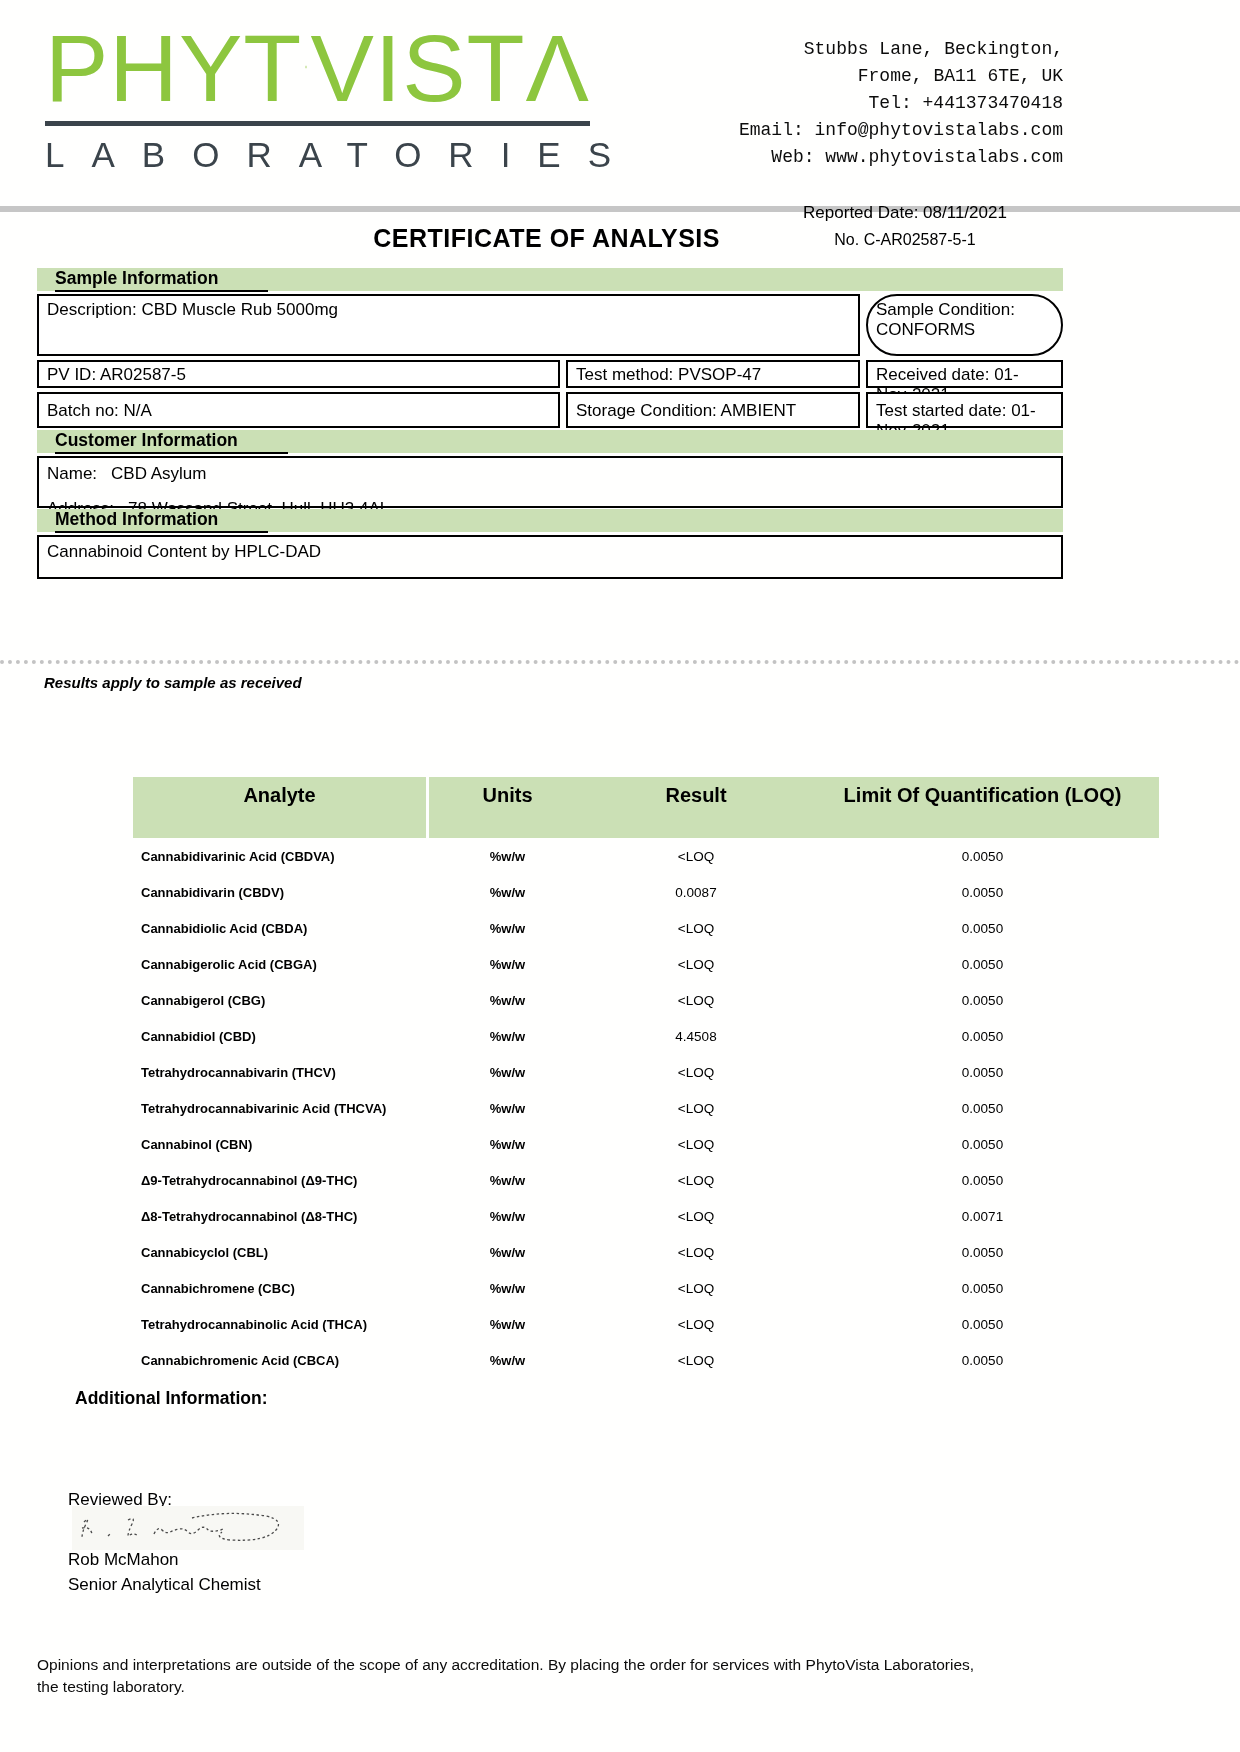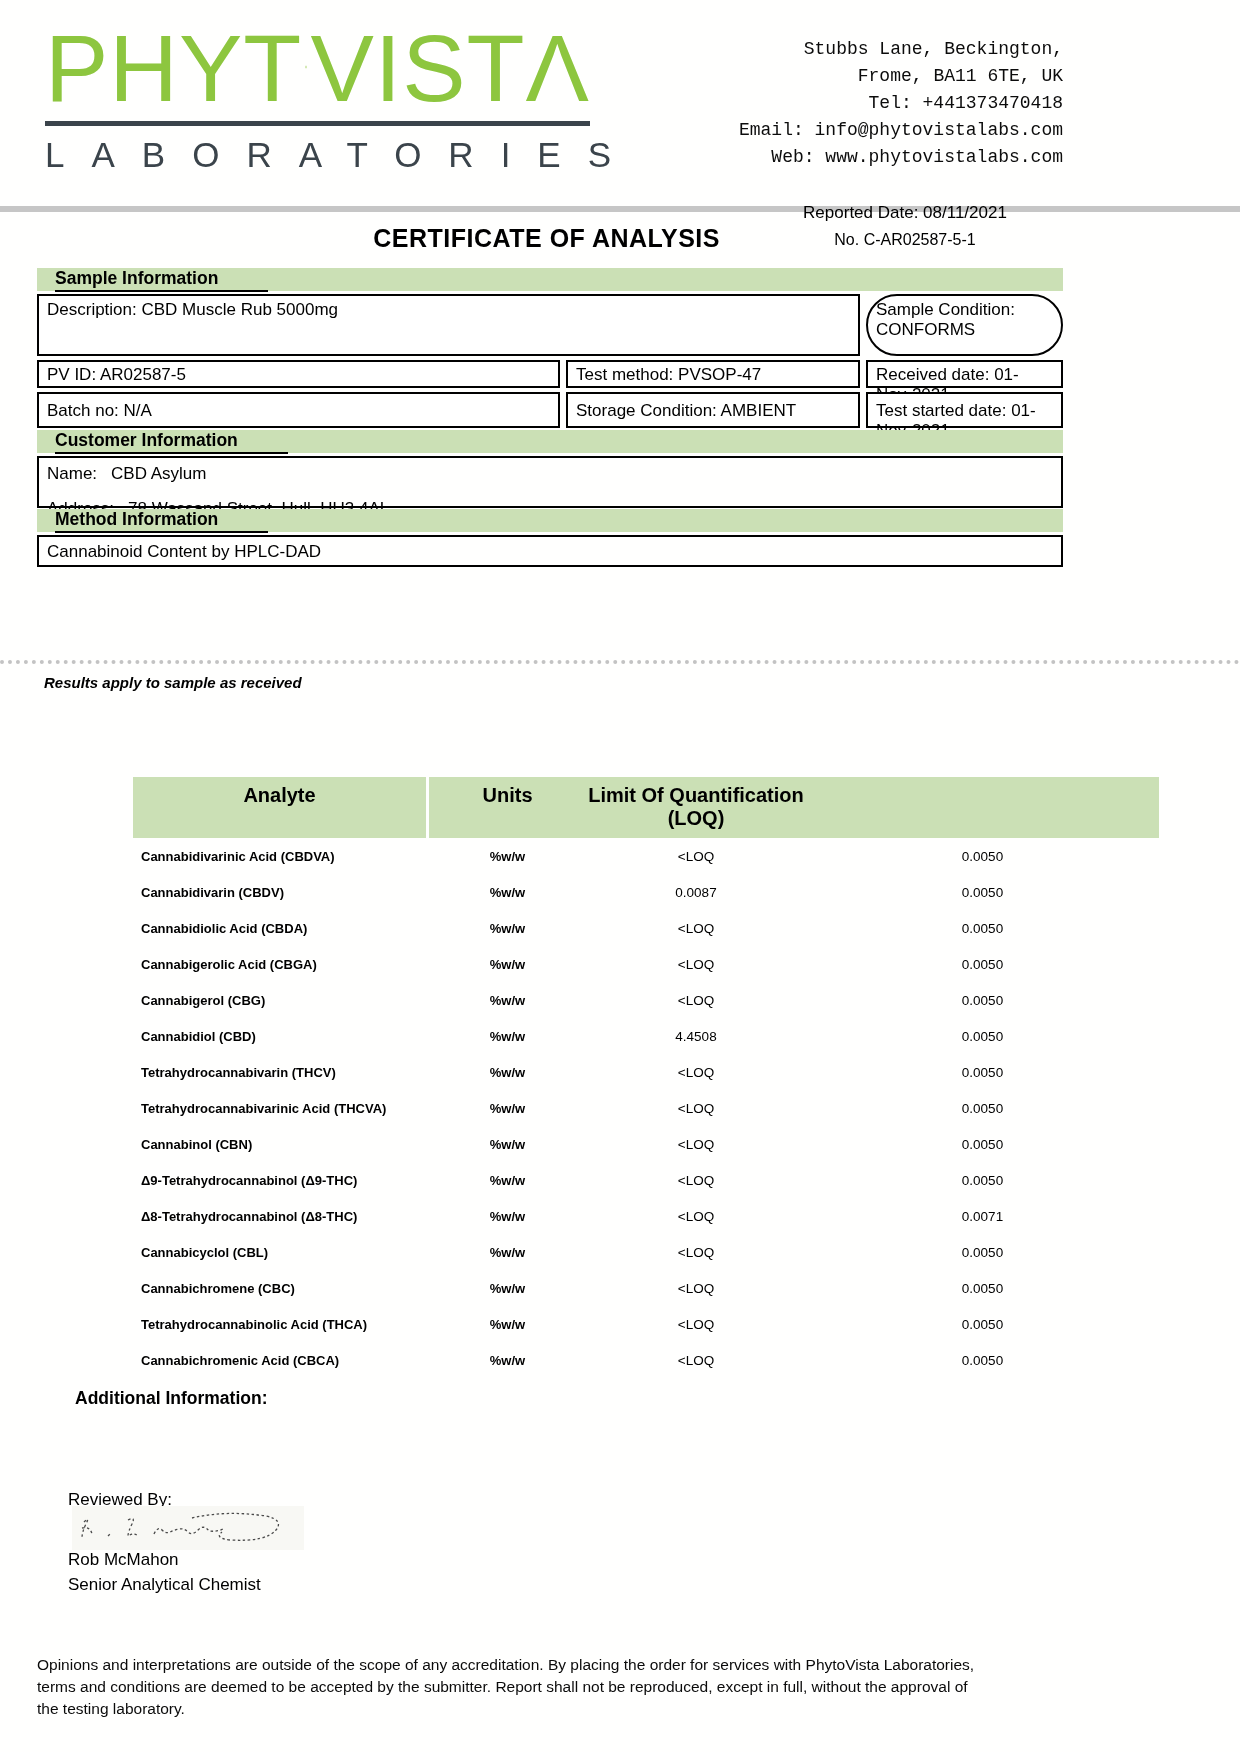--- a/index.html
+++ b/index.html
@@ -34,21 +34,21 @@
         padding:4px 8px;font-size:17px;}
   .grid-sample{display:grid;grid-template-columns:523px 294px 1fr;
                grid-template-rows:62px 28px 36px;gap:4px 6px;}
   .desc{grid-column:1 / span 2;}
   .cond{padding-top:4px;border-radius:31px;}
   .midrow{padding-top:3px;}
   .lastrow{padding-top:7px;}
   .custbox{border:2px solid #000;box-sizing:border-box;padding:6px 8px;height:52px;font-size:17px;}
   .custbox .vline{margin-left:14px;}
   .custbox .addr{margin-top:15px;}
-  .methbox{border:2px solid #000;box-sizing:border-box;padding:5px 8px;height:32px;font-size:17px;}
+  .methbox{border:2px solid #000;box-sizing:border-box;padding:5px 8px;height:44px;font-size:17px;}
 
   .dotted{position:absolute;left:0;top:660px;width:1240px;border-top:4px dotted #c3c3c3;}
   .note{position:absolute;left:44px;top:674px;font-size:15px;font-weight:bold;font-style:italic;}
 
   
   .results{position:absolute;left:107px;top:777px;width:1026px;margin-left:26px;}
   .thead{display:grid;grid-template-columns:296px 157px 220px 353px;
          background:var(--green);height:61px;box-sizing:border-box;}
   .th{font-weight:bold;font-size:20px;text-align:center;padding-top:7px;box-sizing:border-box;}
   .th.first{border-right:3px solid #fff;}
@@ -134,20 +134,21 @@
     <div class="methbox">Cannabinoid Content by HPLC-DAD</div>
   </div>
 
   <div class="dotted"></div>
   <div class="note">Results apply to sample as received</div>
 
   <div class="results">
     <div class="thead">
       <div class="th first">Analyte</div>
       <div class="th">Units</div>
+      <div class="th">Result</div>
       <div class="th">Limit Of Quantification (LOQ)</div>
     </div>
     <div>
     <div class="trow">
       <div class="c a">Cannabidivarinic Acid (CBDVA)</div>
       <div class="c u">%w/w</div>
       <div class="c r">&lt;LOQ</div>
       <div class="c l">0.0050</div>
     </div>
 
@@ -260,17 +261,16 @@
       <path d="M56 14 q8 -4 4 4 t-4 12 q6 -4 10 0"></path>
       <path d="M82 28 q4 -8 8 -4 t8 2 t9 -3 t9 3 t10 -2 t11 1 q8 1 14 -2"></path>
       <path d="M120 12 q34 -8 74 -2 q18 4 10 14 q-10 12 -46 10 q-16 -2 -8 -8"></path>
     </g>
   </svg>
   <div class="rname">Rob McMahon</div>
   <div class="rrole">Senior Analytical Chemist</div>
 
   <div class="footer">
     <div>Opinions and interpretations are outside of the scope of any accreditation. By placing the order for services with PhytoVista Laboratories,</div>
-    <div>terms and conditions are deemed to be accepted by the submitter. Report shall not be reproduced, except in full, without the approval of</div>
     <div>the testing laboratory.</div>
   </div>
 
 </div>
 
 </body></html>

